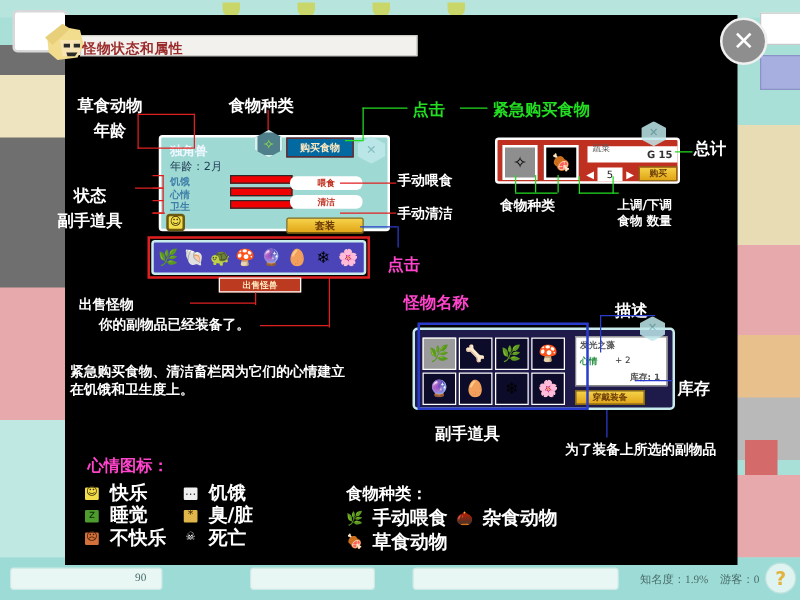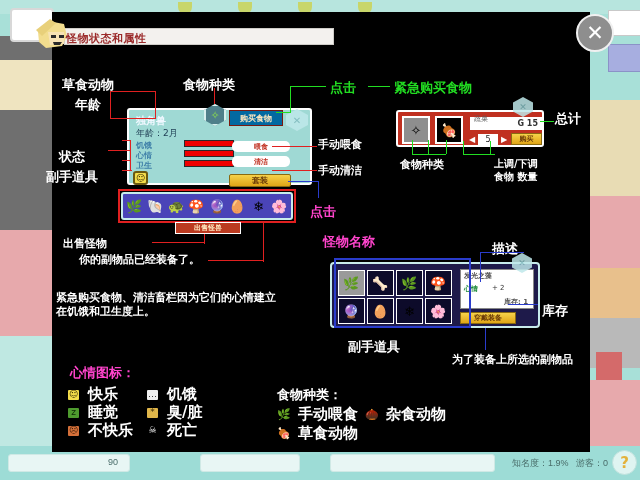--- a/index.html
+++ b/index.html
@@ -35,21 +35,21 @@
   }
   #hud .pill {
     position:absolute; top:8px; height:18px; background:#e8f6f4;
     border:1px solid #cfe9e5; border-radius:3px;
   }
   #hud-money { left:8px; width:122px; }
   #hud-bar2  { left:200px; width:100px; }
   #hud-bar3  { left:330px; width:165px; }
   .hud-txt {
     position:absolute; font-size:9px; color:#4a6d6a;
-    font-family:Liberation Sans, sans-serif; white-space:nowrap;
+    font-family:Liberation Serif, serif; white-space:nowrap;
   }
   #hud-money-val { left:108px; top:11px; }
   #hud-fame { left:512px; top:11px; }
   #hud-guest2{ left:576px; top:11px; }
   #hud-help {
     position:absolute; right:3px; top:4px; width:25px; height:25px;
     border-radius:50%; background:#dff4f1; border:1px solid #bfe2dd;
     color:#e3b23c; font-weight:bold; font-size:15px;
     display:flex; align-items:center; justify-content:center;
   }

